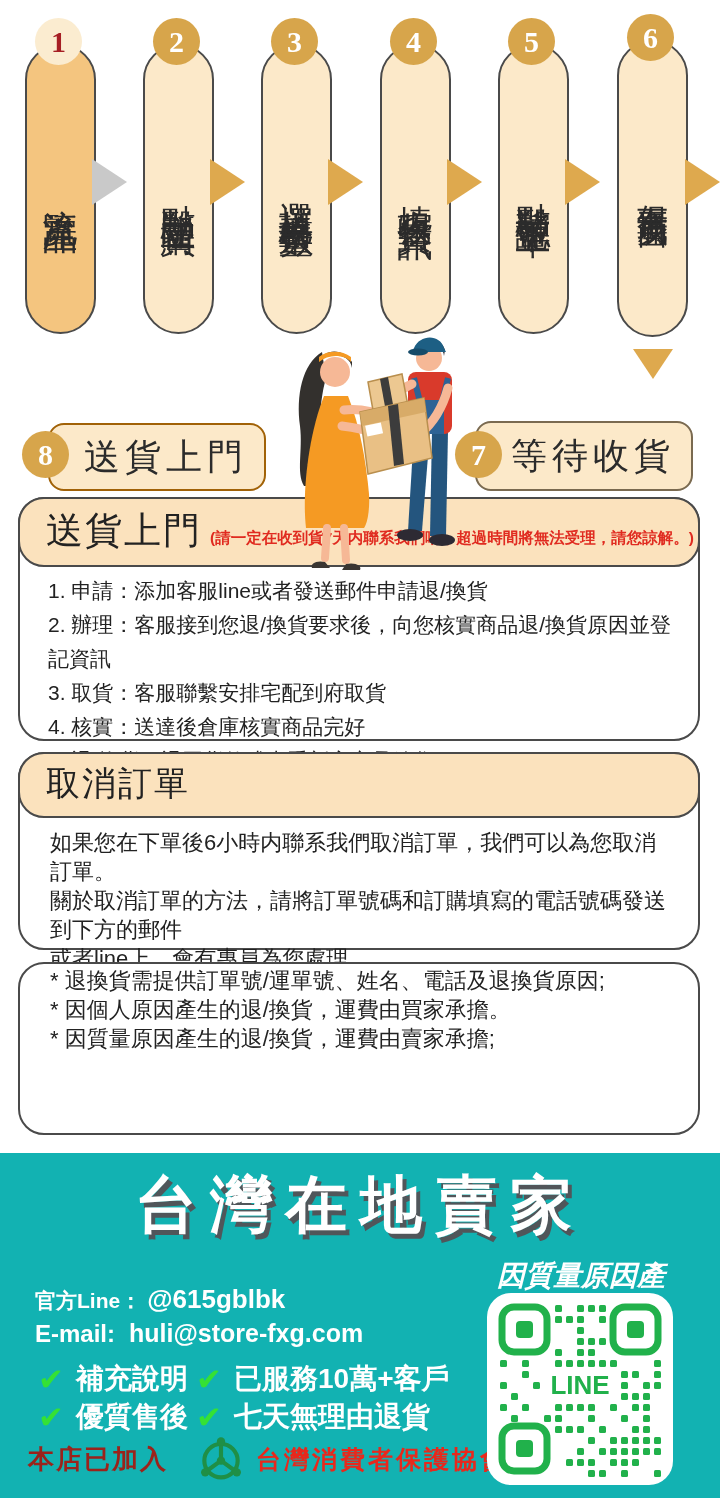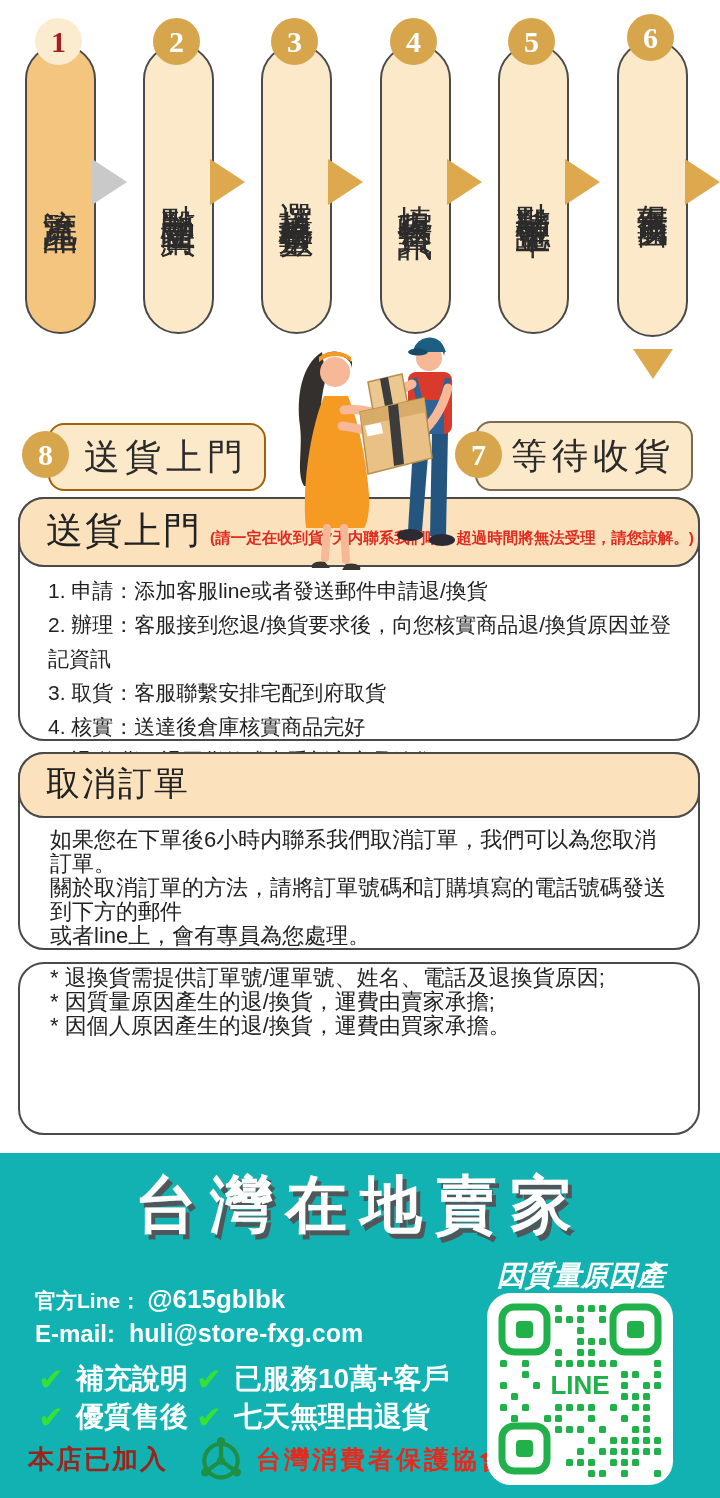--- a/index.html
+++ b/index.html
@@ -31,21 +31,21 @@
 
   
   .section{position:absolute;left:18px;width:682px;background:#fff;border:2px solid #4a4a4a;border-radius:26px;box-sizing:border-box;}
   .sec-head{margin:-2px;background:#fbe2bd;border:2px solid #4a4a4a;border-radius:26px;
         display:flex;align-items:baseline;box-sizing:border-box;padding:7px 12px 9px 26px;white-space:nowrap;}
   .sec-title{font-size:37px;color:#222;letter-spacing:2px;}
   .sec-title.sm{font-size:34px;text-align:center;}
   .sec-note{font-size:15.5px;font-weight:600;color:#e02b20;margin-left:8px;}
   .sec-body{padding:9px 12px 0 28px;}
   .sec-body .ln{font-size:21px;line-height:34px;color:#222;}
-  .sec-body2 .ln{font-size:22px;line-height:24px;color:#222;}
+  .sec-body2 .ln{font-size:22px;line-height:29px;color:#222;}
   .sec-body2{padding:12px 20px 0 30px;}
 
   
   #footer{position:absolute;left:0;top:1153px;width:720px;height:345px;background:#12b2b2;}
   .seller-title{position:absolute;left:0;top:10px;width:720px;text-align:center;color:#fff;
         font-size:62px;font-weight:bold;letter-spacing:13px;text-shadow:4px 5px 0 #50565a;}
   .scan-label{position:absolute;left:486px;top:104px;width:190px;text-align:center;color:#fff;
         font-size:28px;font-weight:bold;font-style:italic;font-family:"DejaVu Serif","Liberation Serif",serif;}
   .contact{position:absolute;left:35px;color:#fff;font-weight:bold;white-space:nowrap;}
   .contact .lbl{font-size:21px;}
@@ -173,22 +173,22 @@
     <div class="sec-body2">
       <div class="ln">如果您在下單後6小時内聯系我們取消訂單，我們可以為您取消訂單。</div>
       <div class="ln">關於取消訂單的方法，請將訂單號碼和訂購填寫的電話號碼發送到下方的郵件</div>
       <div class="ln">或者line上，會有專員為您處理。</div>
     </div>
   </div>
 
   <div class="section" style="top:962px;height:173px;">
     <div class="sec-body2" style="padding-top:2px;">
       <div class="ln">* 退換貨需提供訂單號/運單號、姓名、電話及退換貨原因;</div>
+      <div class="ln">* 因個人原因產生的退/換貨，運費由買家承擔。</div>
       <div class="ln">* 因質量原因產生的退/換貨，運費由賣家承擔;</div>
-      <div class="ln">* 因個人原因產生的退/換貨，運費由買家承擔。</div>
     </div>
   </div>
 
   <div id="footer">
     <div class="seller-title">台灣在地賣家</div>
     <div class="scan-label">因質量原因產生的退</div>
 
     <div class="contact" style="top:131px;">
       <span class="lbl">官方Line：</span><span class="val">@615gblbk</span>
     </div>

